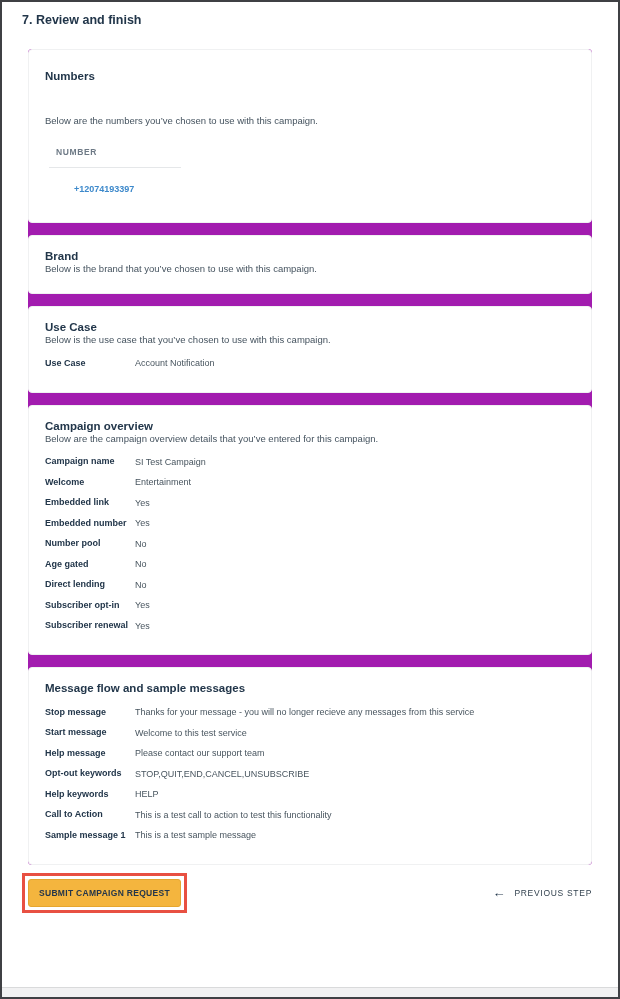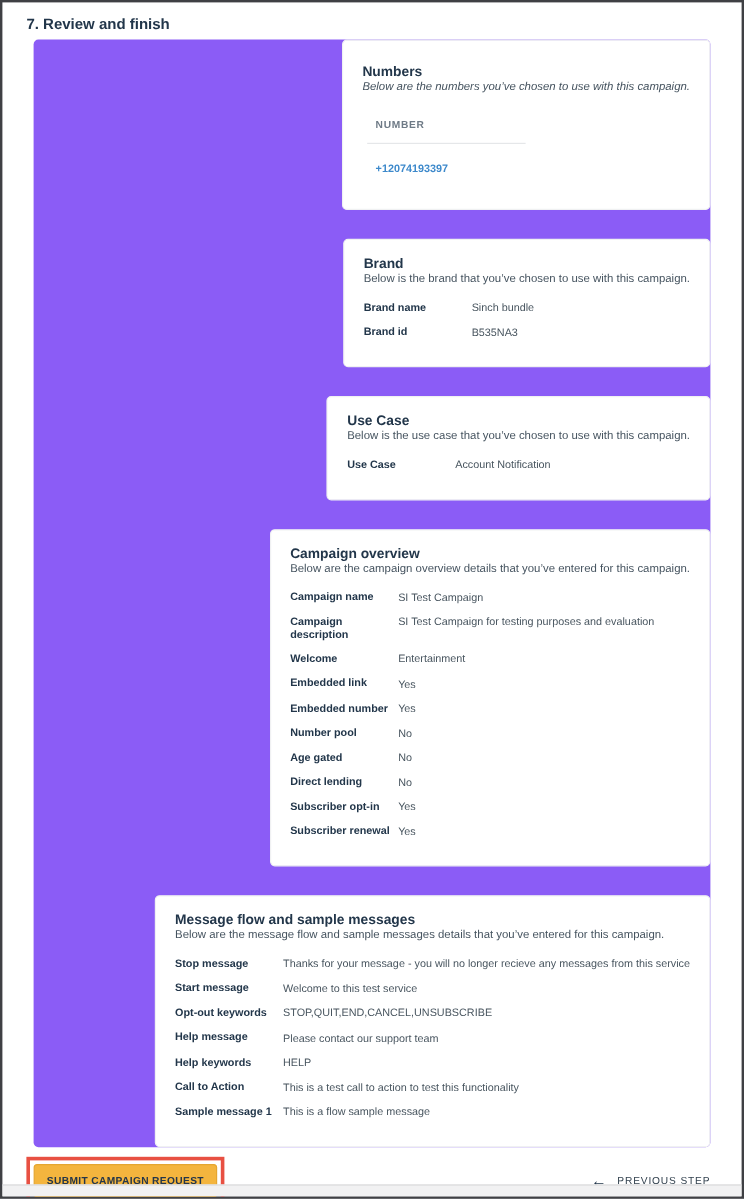--- a/index.html
+++ b/index.html
@@ -7,56 +7,55 @@
   body {
     width: 620px; height: 999px;
     border: 2px solid #3f4044;
     background: #ffffff;
     font-family: "Liberation Sans", sans-serif;
     color: #22364a;
     position: relative;
     overflow: hidden;
   }
   h1.page-title {
-    margin: 11px 0 6px 20px;
+    margin: 11px 0 22px 20px;
     font-size: 12.5px; line-height: 14px;
     font-weight: bold; color: #22364a;
   }
   .card-stack {
     margin: 0 26px;
-    background: #8b5cf6;
-    display: flex; flex-direction: column; gap: 24px;
+    background: #a21caf;
+    display: flex; flex-direction: column; gap: 12px;
     border-radius: 4px;
-    align-items: flex-end;
   }
   .card {
     background: #ffffff;
     border: 1px solid #f0f1f2;
     border-radius: 4px;
     padding: 14px 16px 18px 16px;
   }
   .card.card-numbers { padding: 20px 16px 26px 16px; }
   .card h2 {
     font-size: 11.5px; line-height: 13px;
     font-weight: bold; color: #22364a;
   }
   .card .card-desc {
     font-size: 9.5px; line-height: 12px;
     color: #45535f;
   }
-  .card.card-numbers .card-desc { margin-top: 0; font-style: italic; }
+  .card.card-numbers .card-desc { margin-top: 32px; }
   
   .numbers-table { margin-top: 14px; margin-left: 4px; width: 132px; font-weight: bold; }
   .numbers-table .th {
     font-size: 8.5px; letter-spacing: 0.6px;
     color: #6e7a86;
     padding: 6px 0 10px 7px;
     border-bottom: 1px solid #e5e7e9;
   }
-  .numbers-table .td { padding: 10px 0 0 7px; }
+  .numbers-table .td { padding: 10px 0 0 7px; margin-left: 18px; }
   .numbers-table a {
     font-size: 9px; color: #3d89cb; text-decoration: none; cursor: pointer;
   }
   
   .rows { margin-top: 7px; }
   .row { display: flex; align-items: flex-start; padding: 4.5px 0; }
   .row .label {
     flex: 0 0 90px; padding-right: 6px;
     font-size: 9px; line-height: 11px;
     font-weight: bold; color: #22364a;
@@ -125,31 +124,20 @@
         <div class="th">NUMBER</div>
         <div class="td">
           <a>+12074193397</a>
         </div>
       </div>
     </section>
 
     <section class="card">
       <h2>Brand</h2>
       <p class="card-desc">Below is the brand that you’ve chosen to use with this campaign.</p>
-      <div class="rows">
-  <div class="row">
-    <div class="label">Brand name</div>
-    <div class="value">Sinch bundle</div>
-  </div>
-
-  <div class="row">
-    <div class="label">Brand id</div>
-    <div class="value">B535NA3</div>
-  </div>
-</div>
     </section>
 
     <section class="card">
       <h2>Use Case</h2>
       <p class="card-desc">Below is the use case that you’ve chosen to use with this campaign.</p>
       <div class="rows">
   <div class="row">
     <div class="label">Use Case</div>
     <div class="value">Account Notification</div>
   </div>
@@ -158,24 +146,20 @@
 
     <section class="card">
       <h2>Campaign overview</h2>
       <p class="card-desc">Below are the campaign overview details that you’ve entered for this campaign.</p>
       <div class="rows">
   <div class="row">
     <div class="label">Campaign name</div>
     <div class="value">SI Test Campaign</div>
   </div>
 
-  <div class="row">
-    <div class="label">Campaign description</div>
-    <div class="value">SI Test Campaign for testing purposes and evaluation</div>
-  </div>
 
   <div class="row">
     <div class="label">Welcome</div>
     <div class="value">Entertainment</div>
   </div>
 
   <div class="row">
     <div class="label">Embedded link</div>
     <div class="value">Yes</div>
   </div>
@@ -207,55 +191,54 @@
 
   <div class="row">
     <div class="label">Subscriber renewal</div>
     <div class="value">Yes</div>
   </div>
 </div>
     </section>
 
     <section class="card">
       <h2>Message flow and sample messages</h2>
-      <p class="card-desc">Below are the message flow and sample messages details that you’ve entered for this campaign.</p>
       <div class="rows">
   <div class="row">
     <div class="label">Stop message</div>
     <div class="value">Thanks for your message - you will no longer recieve any messages from this service</div>
   </div>
 
   <div class="row">
     <div class="label">Start message</div>
     <div class="value">Welcome to this test service</div>
   </div>
 
   <div class="row">
+    <div class="label">Help message</div>
+    <div class="value">Please contact our support team</div>
+  </div>
+
+  <div class="row">
     <div class="label">Opt-out keywords</div>
     <div class="value">STOP,QUIT,END,CANCEL,UNSUBSCRIBE</div>
   </div>
 
   <div class="row">
-    <div class="label">Help message</div>
-    <div class="value">Please contact our support team</div>
-  </div>
-
-  <div class="row">
     <div class="label">Help keywords</div>
     <div class="value">HELP</div>
   </div>
 
   <div class="row">
     <div class="label">Call to Action</div>
     <div class="value">This is a test call to action to test this functionality</div>
   </div>
 
   <div class="row">
     <div class="label">Sample message 1</div>
-    <div class="value">This is a flow sample message</div>
+    <div class="value">This is a test sample message</div>
   </div>
 </div>
     </section>
 
   </div>
 
   <div class="footer-actions">
     <span class="annotation">
       <button class="submit-btn">SUBMIT CAMPAIGN REQUEST</button>
     </span>

